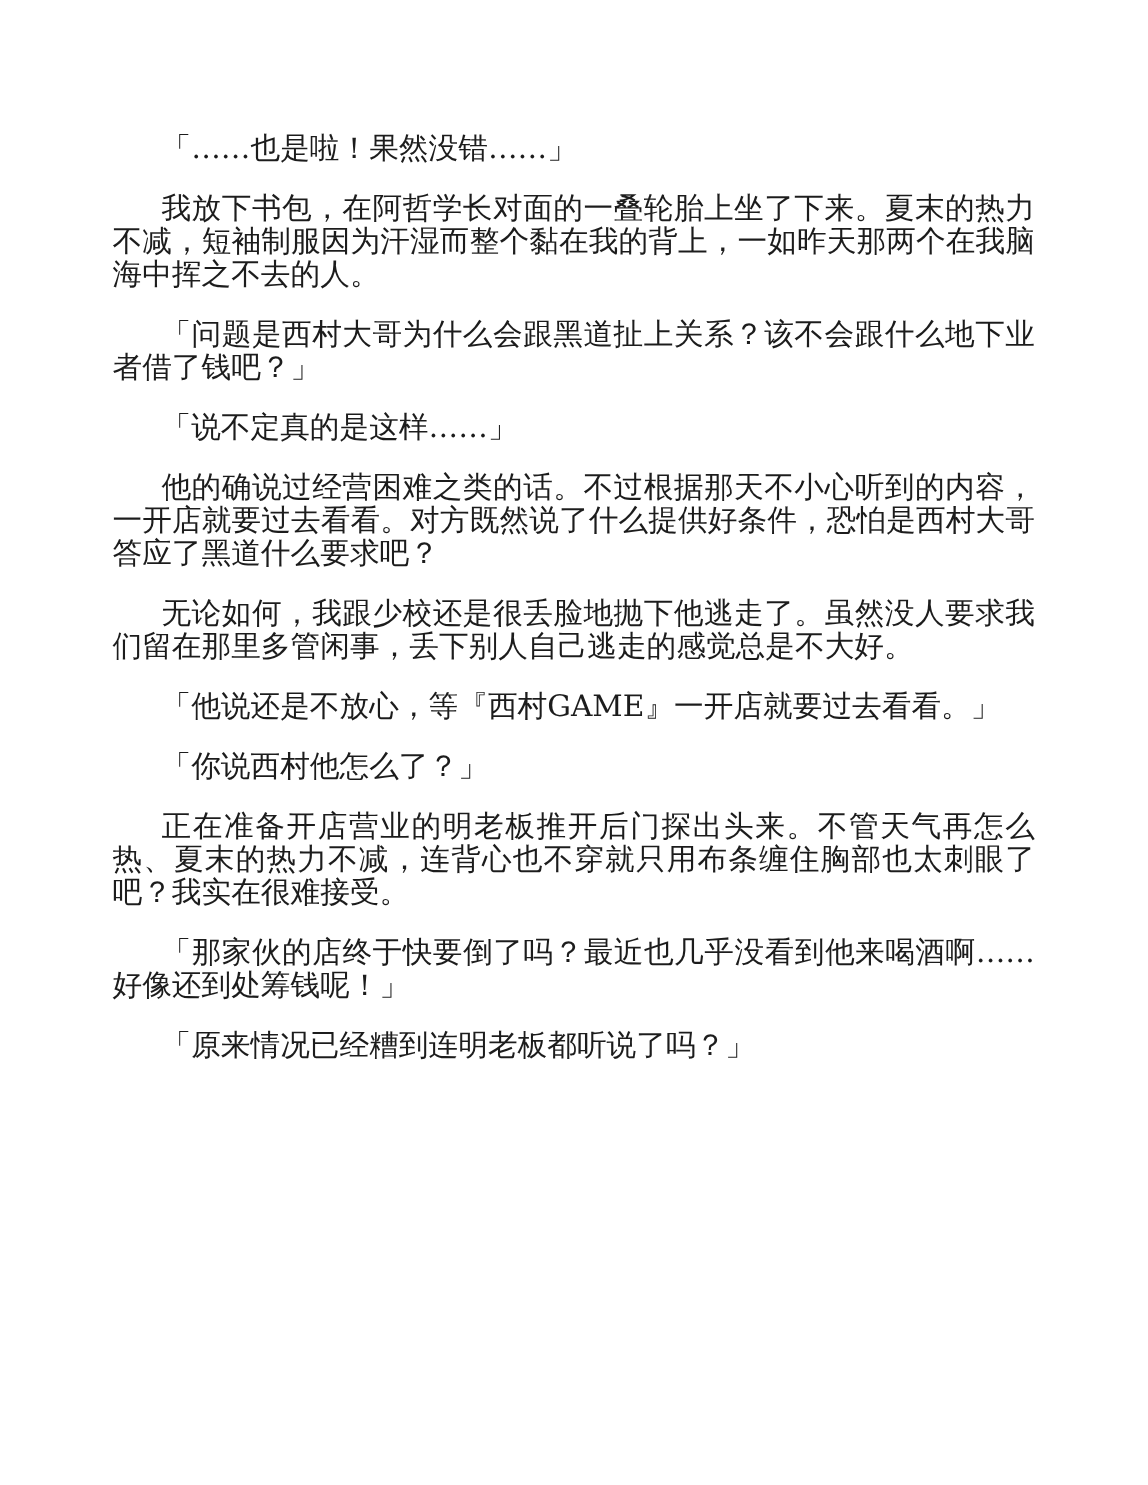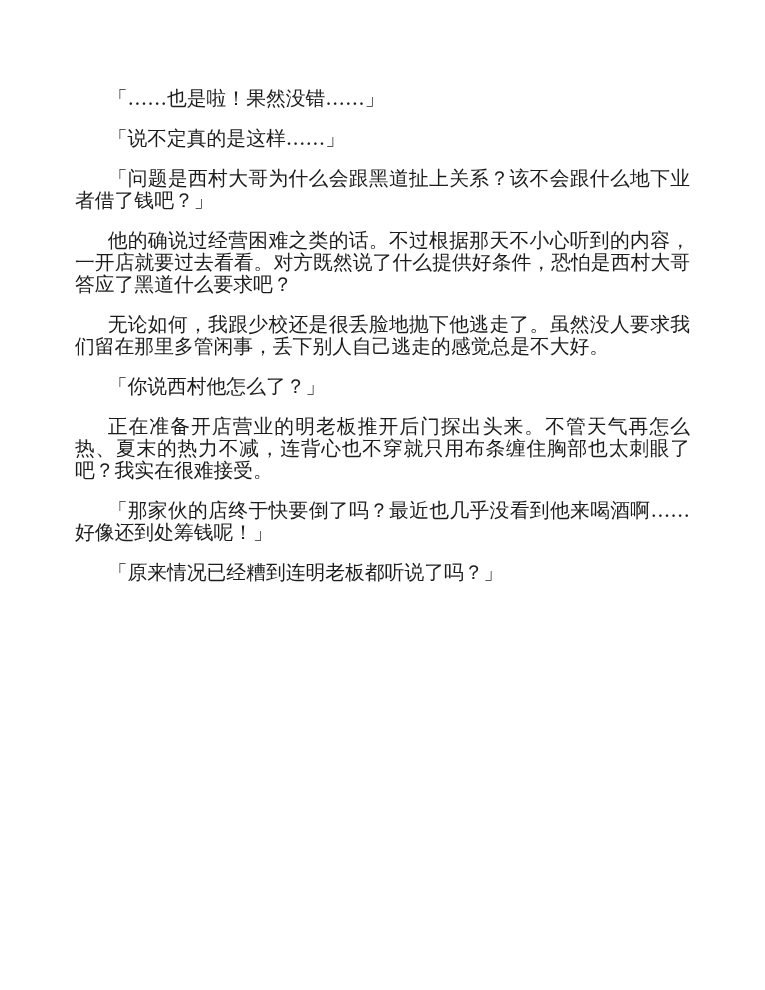--- a/index.html
+++ b/index.html
@@ -30,22 +30,24 @@
     letter-spacing: 0;
     word-break: break-all;
   }
 </style>
 </head>
 <body>
 
 <main class="page">
   <section class="page-body" id="paragraphs">
       <p class="dialogue">「……也是啦！果然没错……」</p>
+      <p class="narration">我放下书包，在阿哲学长对面的一叠轮胎上坐了下来。夏末的热力不减，短袖制服因为汗湿而整个黏在我的背上，一如昨天那两个在我脑海中挥之不去的人。</p>
+      <p class="dialogue">「问题是西村大哥为什么会跟黑道扯上关系？该不会跟什么地下业者借了钱吧？」</p>
       <p class="dialogue">「说不定真的是这样……」</p>
-      <p class="dialogue">「问题是西村大哥为什么会跟黑道扯上关系？该不会跟什么地下业者借了钱吧？」</p>
       <p class="narration">他的确说过经营困难之类的话。不过根据那天不小心听到的内容，一开店就要过去看看。对方既然说了什么提供好条件，恐怕是西村大哥答应了黑道什么要求吧？</p>
       <p class="narration">无论如何，我跟少校还是很丢脸地抛下他逃走了。虽然没人要求我们留在那里多管闲事，丢下别人自己逃走的感觉总是不大好。</p>
+      <p class="dialogue">「他说还是不放心，等『西村GAME』一开店就要过去看看。」</p>
       <p class="dialogue">「你说西村他怎么了？」</p>
       <p class="narration">正在准备开店营业的明老板推开后门探出头来。不管天气再怎么热、夏末的热力不减，连背心也不穿就只用布条缠住胸部也太刺眼了吧？我实在很难接受。</p>
       <p class="dialogue">「那家伙的店终于快要倒了吗？最近也几乎没看到他来喝酒啊……好像还到处筹钱呢！」</p>
       <p class="dialogue">「原来情况已经糟到连明老板都听说了吗？」</p>
     </section>
 </main>
 
 </body></html>

